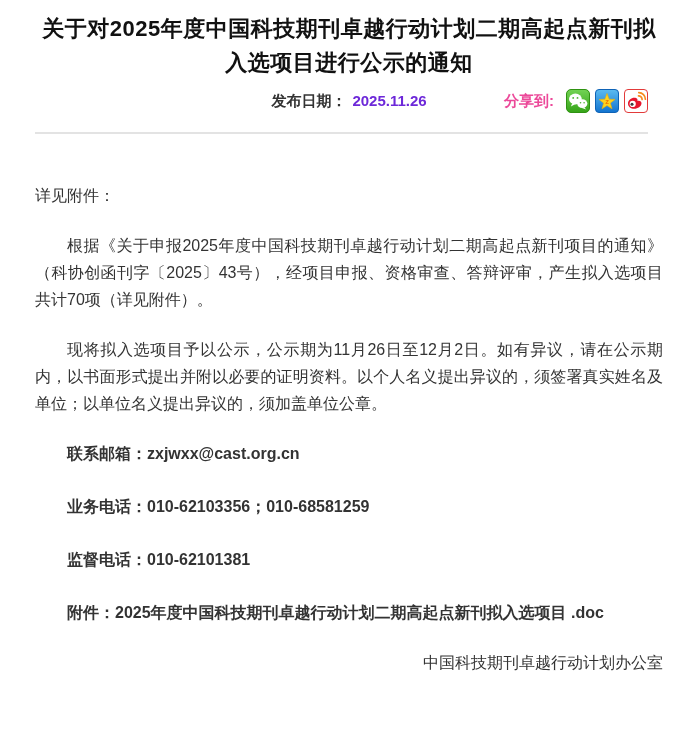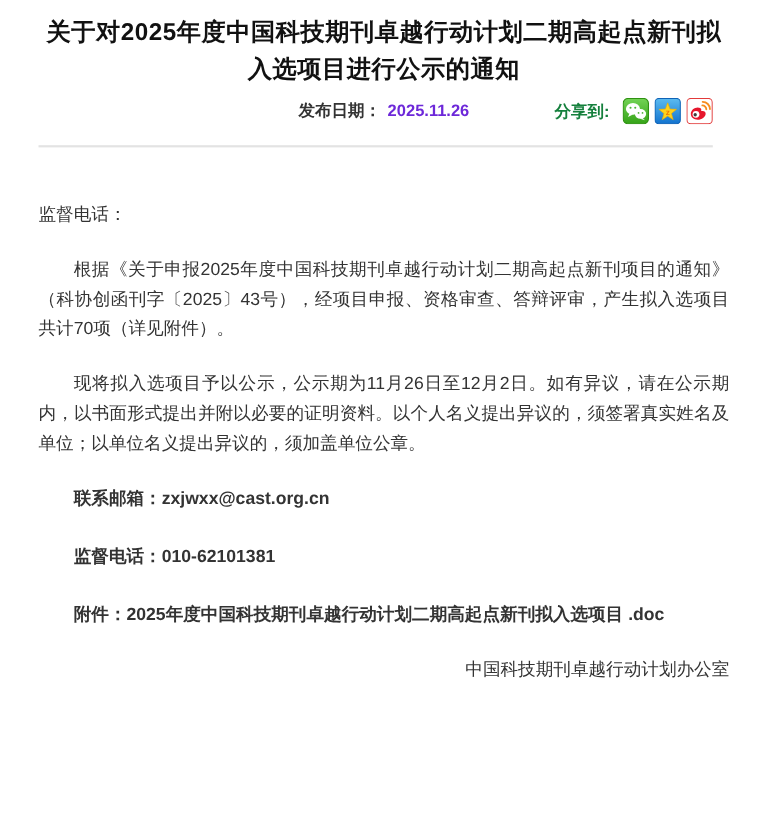--- a/index.html
+++ b/index.html
@@ -51,21 +51,21 @@
     position: absolute;
     right: 15px;
     top: 0;
     display: flex;
     align-items: center;
     height: 24px;
   }
   .share-label {
     font-size: 15px;
     font-weight: 700;
-    color: #15803d;
+    color: #ec4899;
     margin-right: 7px;
   }
   .share a {
     display: inline-block;
     width: 24px;
     height: 24px;
     margin-left: 5px;
     cursor: pointer;
   }
   .share a svg { display: block; }
@@ -158,28 +158,29 @@
           <path d="M14.5 6.8 a3.6 3.6 0 0 1 3.6 3.6" stroke="#f78c1e" stroke-width="1.7" fill="none" stroke-linecap="round"></path>
           <path d="M14.8 3.6 a6.6 6.6 0 0 1 6.6 6.6" stroke="#f78c1e" stroke-width="1.7" fill="none" stroke-linecap="round"></path>
         </svg>
       </a>
     </div>
   </div>
 
   <hr class="divider">
 
   <div class="content">
-    <p class="salutation">监督电话：</p>
+    <p class="salutation">详见附件：</p>
 
     <p class="para">根据《关于申报2025年度中国科技期刊卓越行动计划二期高起点新刊项目的通知》（科协创函刊字〔2025〕43号），经项目申报、资格审查、答辩评审，产生拟入选项目共计70项（详见附件）。</p>
 
     <p class="para">现将拟入选项目予以公示，公示期为11月26日至12月2日。如有异议，请在公示期内，以书面形式提出并附以必要的证明资料。以个人名义提出异议的，须签署真实姓名及单位；以单位名义提出异议的，须加盖单位公章。</p>
 
     <p class="line">联系邮箱：zxjwxx@cast.org.cn</p>
 
+    <p class="line">业务电话：010-62103356；010-68581259</p>
 
     <p class="line">监督电话：010-62101381</p>
 
     <p class="line attachment">附件：2025年度中国科技期刊卓越行动计划二期高起点新刊拟入选项目 .doc</p>
 
     <p class="sign office">中国科技期刊卓越行动计划办公室</p>
 
   </div>
 
 </div>

